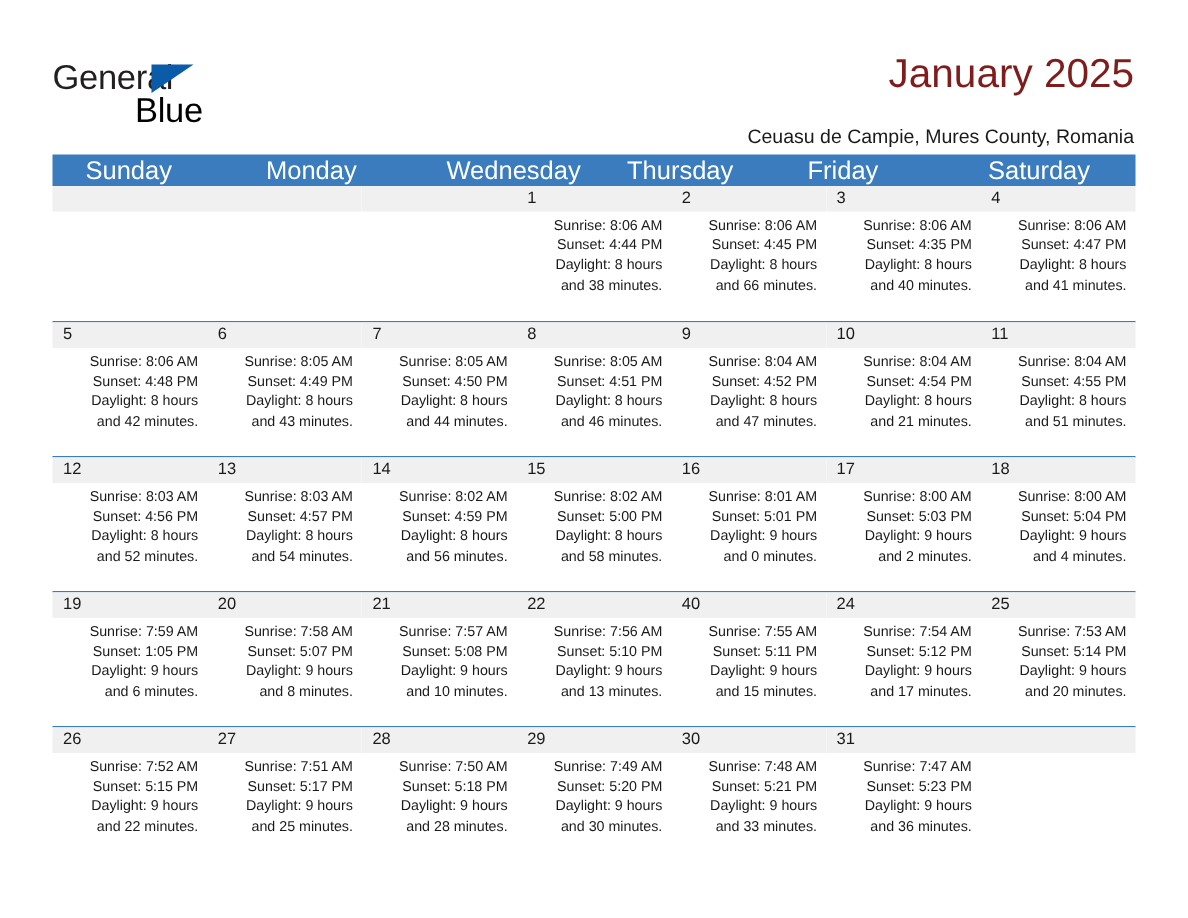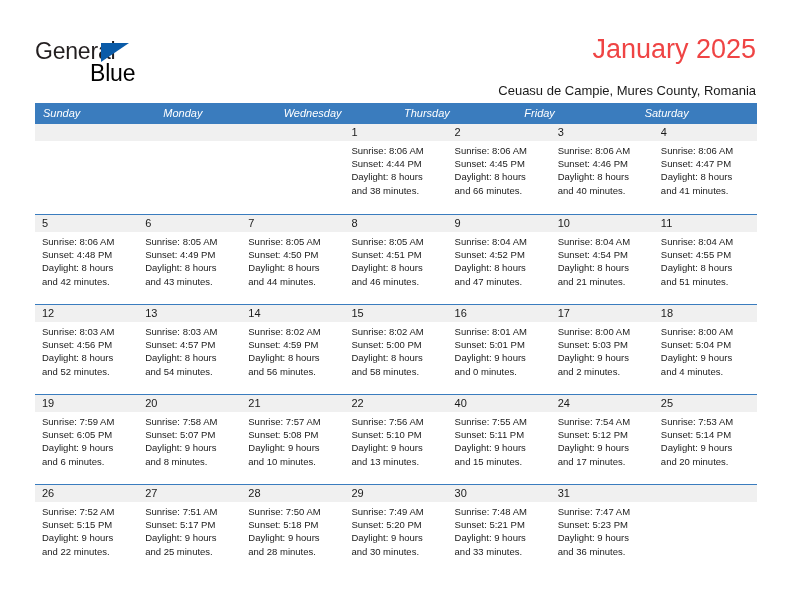--- a/index.html
+++ b/index.html
@@ -67,21 +67,21 @@
   }
   .title-block {
     position: absolute;
     right: 36px;
     top: 33px;
     text-align: right;
   }
   .cal-title {
     font-size: 27px;
     font-weight: 400;
-    color: #ef4444;
+    color: #7f1d1d;
     line-height: 32px;
     white-space: nowrap;
   }
   .cal-subtitle {
     margin-top: 18px;
     font-size: 13px;
     font-weight: 400;
     color: #1a1a1a;
     line-height: 16px;
     white-space: nowrap;
@@ -95,26 +95,25 @@
     width: 722px;
   }
   .weekday-row {
     display: flex;
     background: #3a7cbe;
     height: 21px;
   }
   .weekday {
     flex: 1 1 0;
     color: #ffffff;
-    font-size: 11px;
+    font-size: 17px;
     line-height: 21px;
-    padding-left: 8px;
+    padding-left: 22px;
     box-sizing: border-box;
     white-space: nowrap;
-    font-style: italic;
   }
   .week {
     display: flex;
     height: 90px;
     border-top: 1px solid #3a7cbe;
     box-sizing: border-box;
   }
   .week:first-of-type {
     border-top: none;
   }
@@ -133,20 +132,21 @@
     padding-left: 7px;
     color: #1a1a1a;
     box-sizing: border-box;
   }
   .cell.empty .cell-daynum {
     background: #f0f0f0;
   }
   .cell-body {
     padding: 3px 6px 0 7px;
     box-sizing: border-box;
+    text-align: right;
   }
   .cell-line {
     font-size: 9.5px;
     line-height: 13.2px;
     color: #1a1a1a;
     white-space: nowrap;
   }
 </style>
 </head>
 <body>
@@ -206,21 +206,21 @@
               <div class="cell-line">Sunrise: 8:06 AM</div>
               <div class="cell-line">Sunset: 4:45 PM</div>
               <div class="cell-line">Daylight: 8 hours</div>
               <div class="cell-line">and 66 minutes.</div>
             </div>
           </div>
           <div class="cell">
             <div class="cell-daynum">3</div>
             <div class="cell-body">
               <div class="cell-line">Sunrise: 8:06 AM</div>
-              <div class="cell-line">Sunset: 4:46 PM</div>
+              <div class="cell-line">Sunset: 4:35 PM</div>
               <div class="cell-line">Daylight: 8 hours</div>
               <div class="cell-line">and 40 minutes.</div>
             </div>
           </div>
           <div class="cell">
             <div class="cell-daynum">4</div>
             <div class="cell-body">
               <div class="cell-line">Sunrise: 8:06 AM</div>
               <div class="cell-line">Sunset: 4:47 PM</div>
               <div class="cell-line">Daylight: 8 hours</div>
@@ -356,21 +356,21 @@
               <div class="cell-line">Daylight: 9 hours</div>
               <div class="cell-line">and 4 minutes.</div>
             </div>
           </div>
         </div>
         <div class="week">
           <div class="cell">
             <div class="cell-daynum">19</div>
             <div class="cell-body">
               <div class="cell-line">Sunrise: 7:59 AM</div>
-              <div class="cell-line">Sunset: 6:05 PM</div>
+              <div class="cell-line">Sunset: 1:05 PM</div>
               <div class="cell-line">Daylight: 9 hours</div>
               <div class="cell-line">and 6 minutes.</div>
             </div>
           </div>
           <div class="cell">
             <div class="cell-daynum">20</div>
             <div class="cell-body">
               <div class="cell-line">Sunrise: 7:58 AM</div>
               <div class="cell-line">Sunset: 5:07 PM</div>
               <div class="cell-line">Daylight: 9 hours</div>

